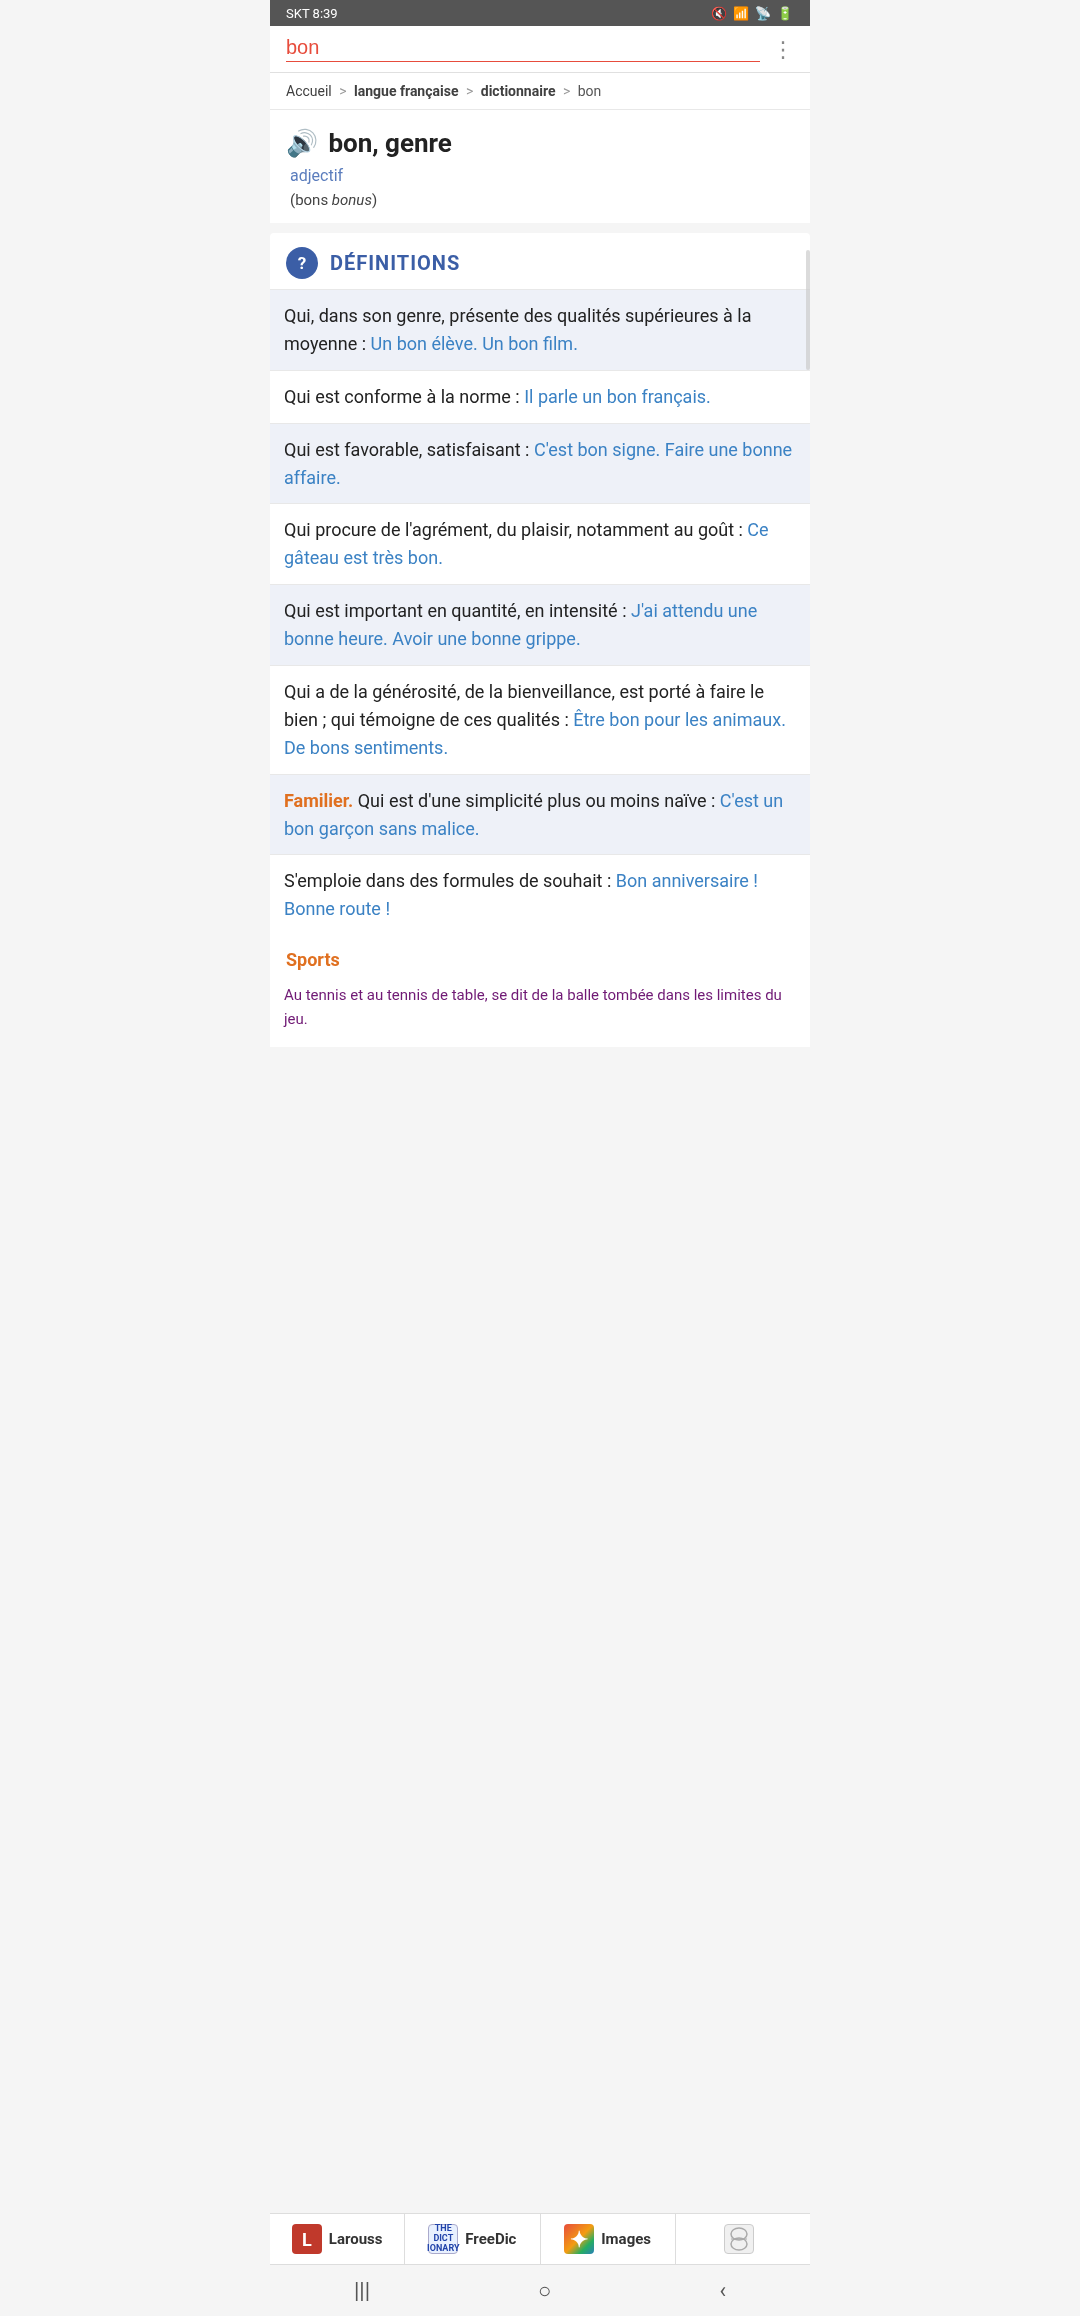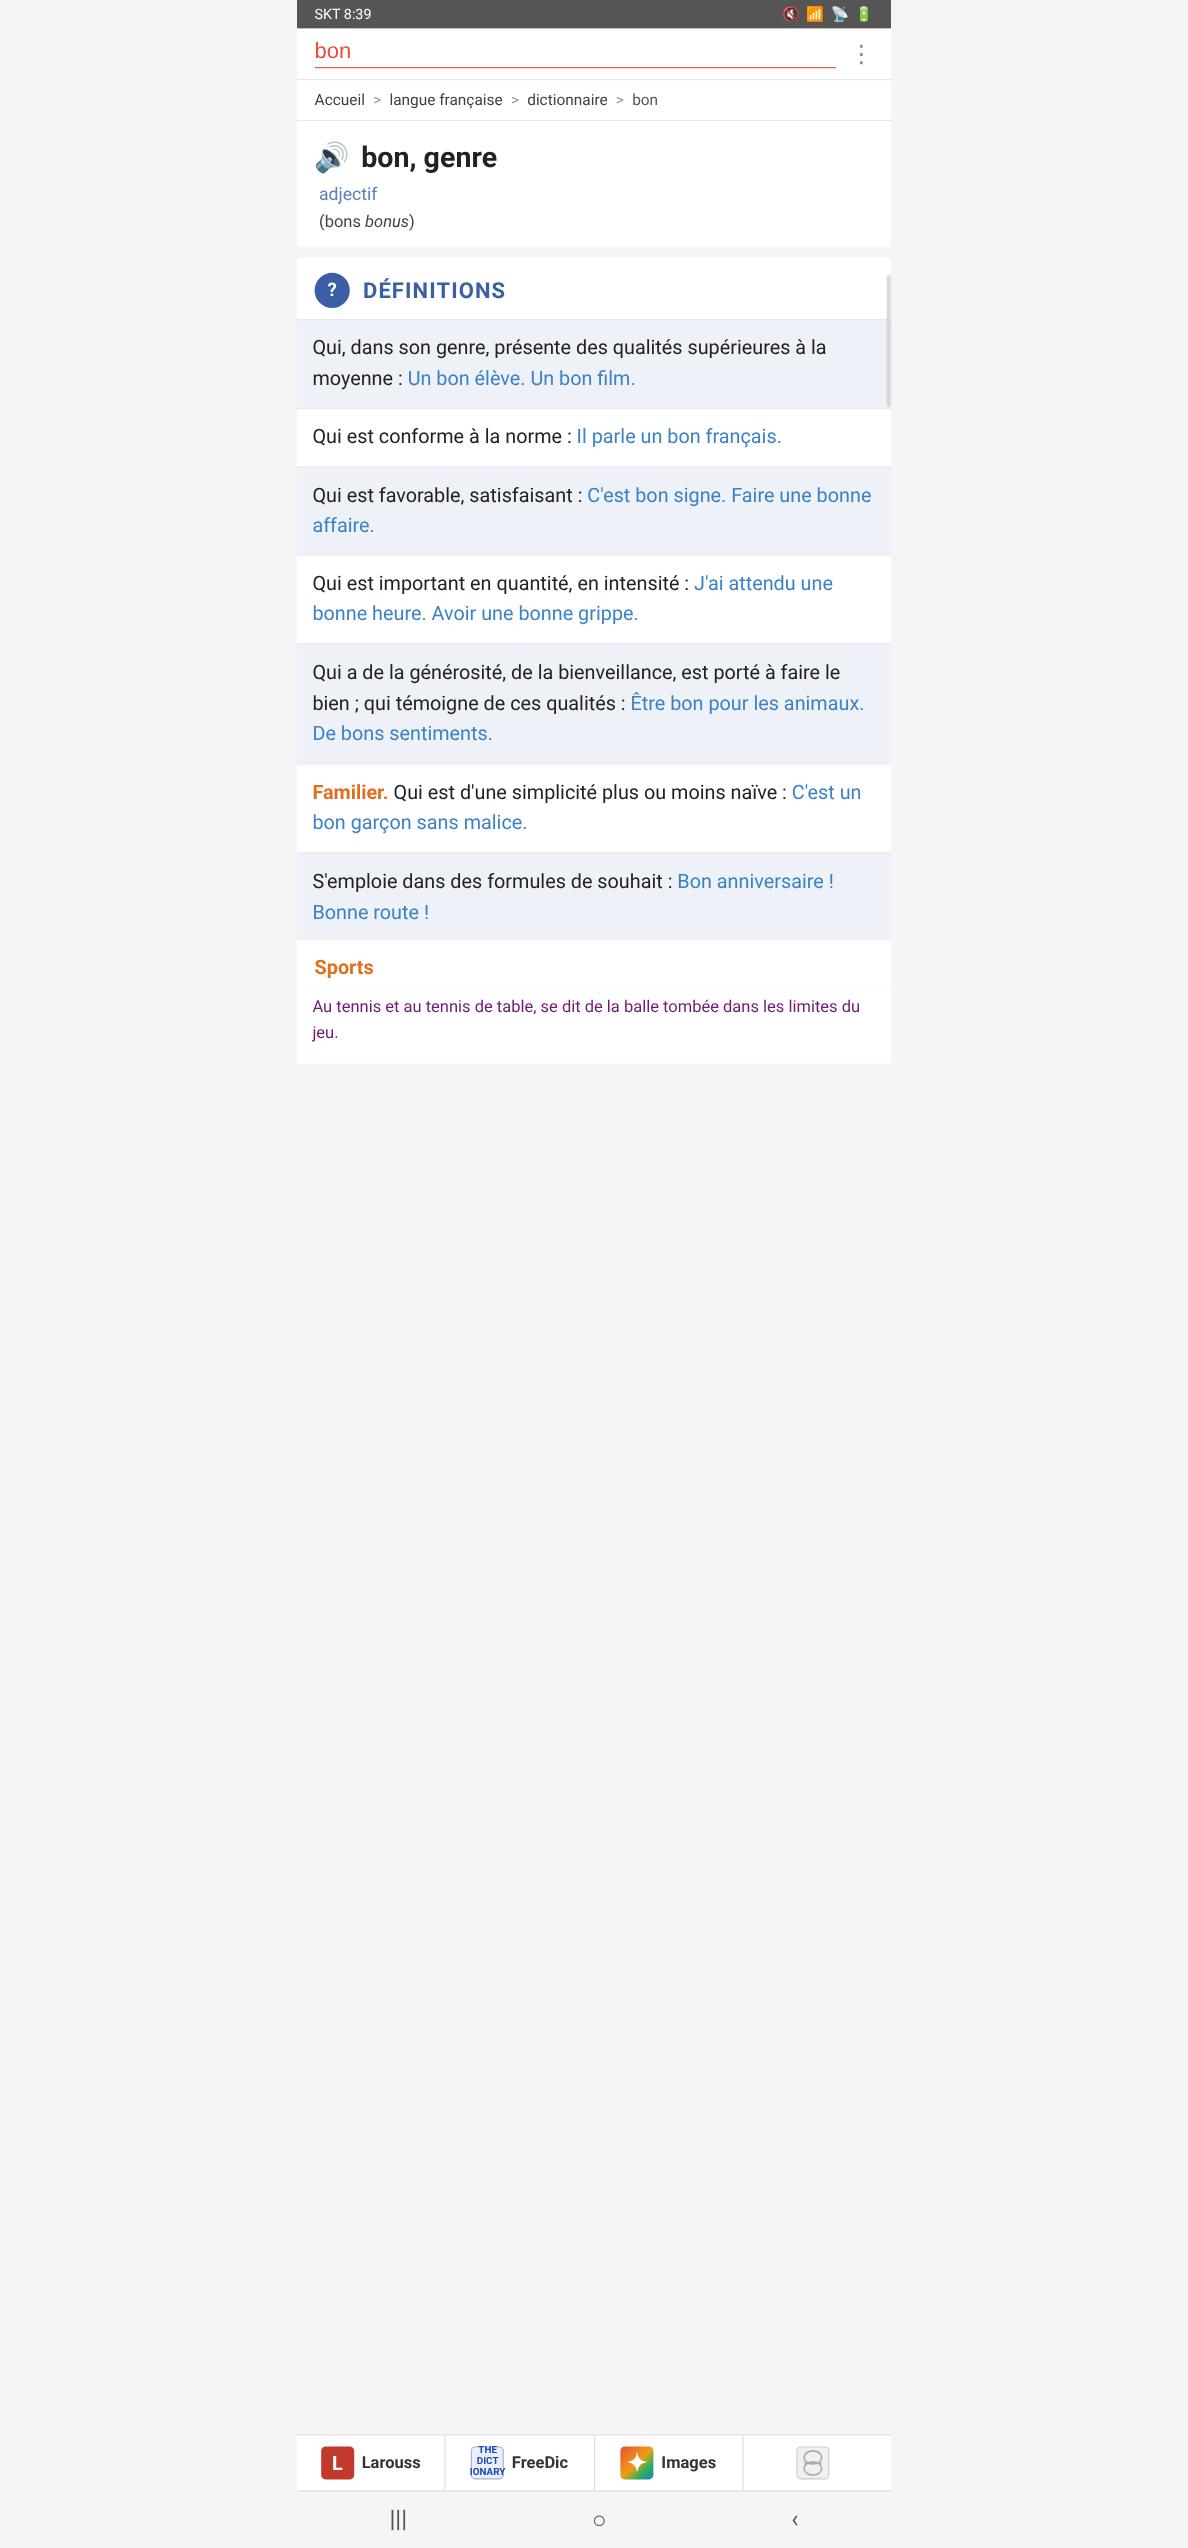--- a/index.html
+++ b/index.html
@@ -64,21 +64,21 @@
       padding: 10px 16px;
       font-size: 14px;
       color: #555;
       border-bottom: 1px solid #e8e8e8;
     }
     .breadcrumb a, .breadcrumb-link {
       color: #404040;
       text-decoration: none;
     }
     .breadcrumb-bold {
-      font-weight: normal;
+      font-weight: bold;
     }
     .breadcrumb-sep {
       margin: 0 4px;
       color: #999;
     }
 
     
     .entry-header {
       background: #fff;
       padding: 18px 16px 14px 16px;
@@ -336,20 +336,23 @@
     </div>
 
     <div class="def-item">
       <span>Qui est conforme à la norme&nbsp;: </span><a class="def-link" href="#">Il parle un bon français.</a>
     </div>
 
     <div class="def-item">
       <span>Qui est favorable, satisfaisant&nbsp;: </span><a class="def-link" href="#">C'est bon signe. Faire une bonne affaire.</a>
     </div>
 
+    <div class="def-item">
+      <span>Qui procure de l'agrément, du plaisir, notamment au goût&nbsp;: </span><a class="def-link" href="#">Ce gâteau est très bon.</a>
+    </div>
 
     <div class="def-item">
       <span>Qui est important en quantité, en intensité&nbsp;: </span><a class="def-link" href="#">J'ai attendu une bonne heure. Avoir une bonne grippe.</a>
     </div>
 
     <div class="def-item">
       <span>Qui a de la générosité, de la bienveillance, est porté à faire le bien&nbsp;; qui témoigne de ces qualités&nbsp;: </span><a class="def-link" href="#">Être bon pour les animaux. De bons sentiments.</a>
     </div>
 
     <div class="def-item">

